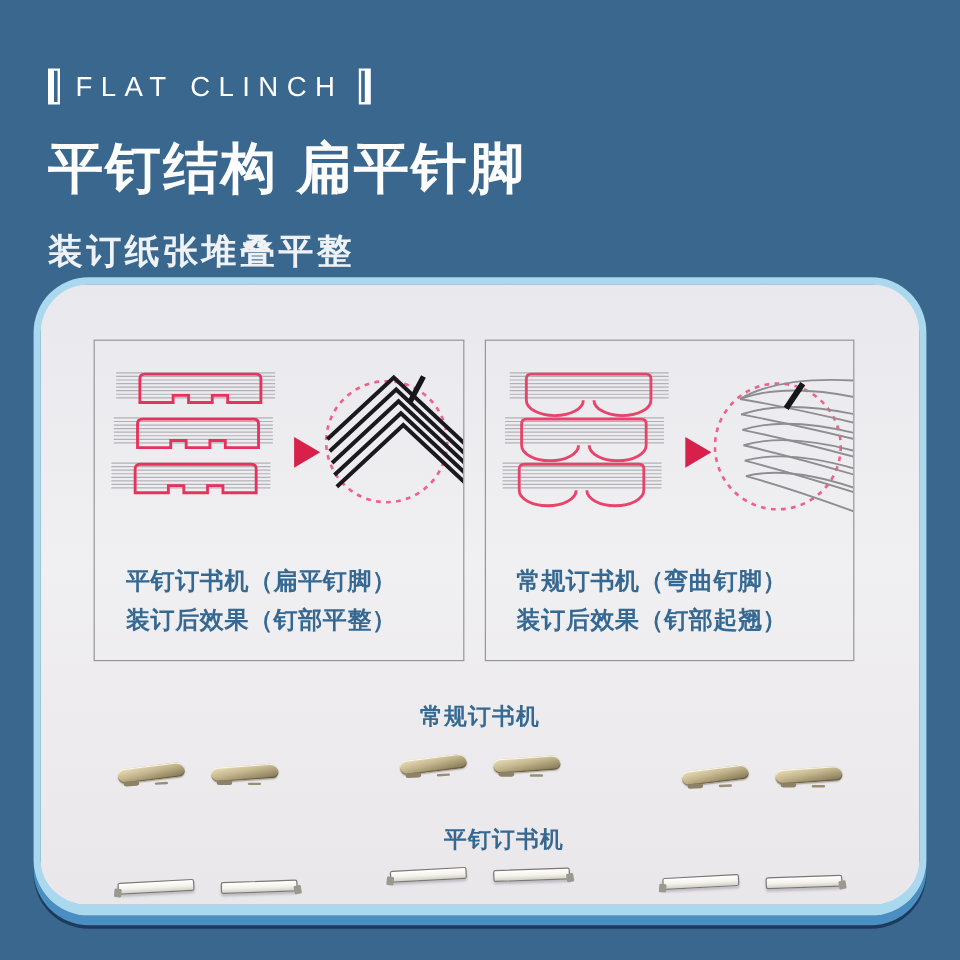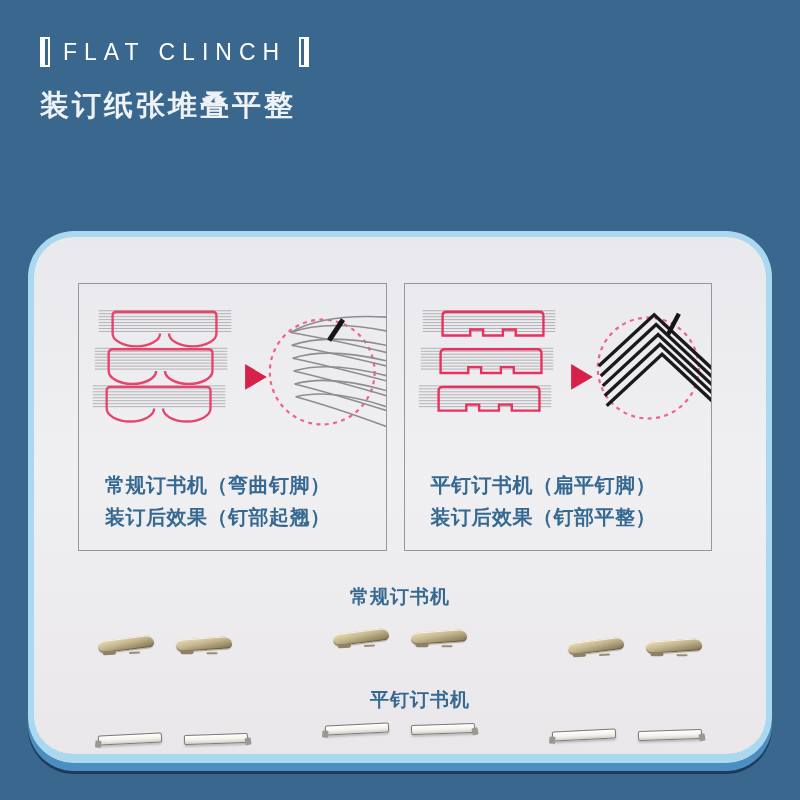--- a/index.html
+++ b/index.html
@@ -2,21 +2,21 @@
 <html><head>
 <meta charset="utf-8">
 <style>
   html,body{margin:0;padding:0;}
   body{
     width:800px;height:800px;position:relative;overflow:hidden;
     background:#3a678d;
     font-family:"Liberation Sans","DejaVu Sans",sans-serif;
   }
   
-  .header{position:absolute;left:40px;top:36px;color:#fff;}
+  .header{position:absolute;left:40px;top:56px;color:#fff;}
   .badge{display:flex;align-items:center;gap:13px;height:32px;}
   .bracket{width:10px;height:30px;box-sizing:border-box;border:2px solid #fff;}
   .bracket.left{border-left-width:5px;}
   .bracket.right{border-right-width:5px;}
   .badge-text{font-size:23px;letter-spacing:7px;font-weight:400;color:#fff;white-space:nowrap;}
   .title{margin-top:22px;font-size:46px;font-weight:bold;letter-spacing:2px;color:#fdfdfe;white-space:nowrap;}
   .subtitle{margin-top:18px;font-size:29px;font-weight:700;letter-spacing:3px;color:#eef2f6;white-space:nowrap;}
 
   
   .card{
@@ -67,26 +67,60 @@
 </style>
 </head>
 <body>
 
 <div class="header">
   <div class="badge">
     <span class="bracket left"></span>
     <span class="badge-text">FLAT CLINCH</span>
     <span class="bracket right"></span>
   </div>
+  <div class="title">平钉结构 扁平针脚</div>
   <div class="subtitle">装订纸张堆叠平整</div>
 </div>
 
 <div class="card">
 
   <div class="panels">
+
+    <div class="panel">
+      <svg viewBox="0 0 310 158">
+        <g transform="translate(2,12)">
+          <path d="M16 2h134M16 5h134M16 8h134M16 11h134M16 14h134M16 17h134M16 20h134M16 23h134" stroke="#b2b1b6" stroke-width="1" fill="none"></path>
+          <path d="M36 27 V7 Q36 3 40 3 H134 Q138 3 138 7 V27 H110 V21 H97 V27 H77 V21 H64 V27 Z" stroke="#e8315c" stroke-width="2.4" fill="none"></path>
+        </g>
+        <g transform="translate(0,50)">
+          <path d="M16 2h134M16 5h134M16 8h134M16 11h134M16 14h134M16 17h134M16 20h134M16 23h134" stroke="#b2b1b6" stroke-width="1" fill="none"></path>
+          <path d="M36 27 V7 Q36 3 40 3 H134 Q138 3 138 7 V27 H110 V21 H97 V27 H77 V21 H64 V27 Z" stroke="#e8315c" stroke-width="2.4" fill="none"></path>
+        </g>
+        <g transform="translate(-2,88)">
+          <path d="M16 2h134M16 5h134M16 8h134M16 11h134M16 14h134M16 17h134M16 20h134M16 23h134" stroke="#b2b1b6" stroke-width="1" fill="none"></path>
+          <path d="M36 27 V7 Q36 3 40 3 H134 Q138 3 138 7 V27 H110 V21 H97 V27 H77 V21 H64 V27 Z" stroke="#e8315c" stroke-width="2.4" fill="none"></path>
+        </g>
+        <path d="M168 68 L190 81 L168 94 Z" fill="#d7204a"></path>
+        <g>
+          <circle cx="246" cy="72" r="51" fill="none" stroke="#f0608a" stroke-width="2.2" stroke-dasharray="4 4.5"></circle>
+          <g stroke="#1a1a1e" stroke-width="3.4" fill="none">
+            <path d="M196 70 L252 18 L340 100"></path>
+            <path d="M198 80 L254 28 L342 110"></path>
+            <path d="M200 90 L256 38 L344 120"></path>
+            <path d="M202 100 L258 48 L346 130"></path>
+            <path d="M204 110 L260 58 L348 140"></path>
+          </g>
+          <path d="M266 38 L277 17" stroke="#16161a" stroke-width="4.5"></path>
+        </g>
+      </svg>
+      <div class="caption">
+        <div>平钉订书机（扁平钉脚）</div>
+        <div>装订后效果（钉部平整）</div>
+      </div>
+    </div>
 
     <div class="panel">
       <svg viewBox="0 0 310 158">
 
         <g transform="translate(4,12)">
           <path d="M16 2h134M16 5h134M16 8h134M16 11h134M16 14h134M16 17h134M16 20h134M16 23h134" stroke="#b2b1b6" stroke-width="1" fill="none"></path>
           <path d="M30 25 V7 Q30 3 34 3 H131 Q135 3 135 7 V25 M30 25 a24 13 0 0 0 48 0 M87 25 a24 13 0 0 0 48 0" stroke="#e8446b" stroke-width="2.4" fill="none"></path>
         </g>
         <g transform="translate(0,50)">
           <path d="M16 2h134M16 5h134M16 8h134M16 11h134M16 14h134M16 17h134M16 20h134M16 23h134" stroke="#b2b1b6" stroke-width="1" fill="none"></path>
@@ -107,53 +141,20 @@
             <path d="M217 75 Q261 62 338 88 M217 75 Q265 86 338 108"></path>
             <path d="M218 88 Q262 76 339 104 M218 88 Q266 100 339 124"></path>
             <path d="M219 101 Q263 90 340 122 M219 101 Q267 114 340 142"></path>
           </g>
           <path d="M253 44 L267 23" stroke="#16161a" stroke-width="5"></path>
         </g>
       </svg>
       <div class="caption">
         <div>常规订书机（弯曲钉脚）</div>
         <div>装订后效果（钉部起翘）</div>
-      </div>
-    </div>
-
-    <div class="panel">
-      <svg viewBox="0 0 310 158">
-        <g transform="translate(2,12)">
-          <path d="M16 2h134M16 5h134M16 8h134M16 11h134M16 14h134M16 17h134M16 20h134M16 23h134" stroke="#b2b1b6" stroke-width="1" fill="none"></path>
-          <path d="M36 27 V7 Q36 3 40 3 H134 Q138 3 138 7 V27 H110 V21 H97 V27 H77 V21 H64 V27 Z" stroke="#e8315c" stroke-width="2.4" fill="none"></path>
-        </g>
-        <g transform="translate(0,50)">
-          <path d="M16 2h134M16 5h134M16 8h134M16 11h134M16 14h134M16 17h134M16 20h134M16 23h134" stroke="#b2b1b6" stroke-width="1" fill="none"></path>
-          <path d="M36 27 V7 Q36 3 40 3 H134 Q138 3 138 7 V27 H110 V21 H97 V27 H77 V21 H64 V27 Z" stroke="#e8315c" stroke-width="2.4" fill="none"></path>
-        </g>
-        <g transform="translate(-2,88)">
-          <path d="M16 2h134M16 5h134M16 8h134M16 11h134M16 14h134M16 17h134M16 20h134M16 23h134" stroke="#b2b1b6" stroke-width="1" fill="none"></path>
-          <path d="M36 27 V7 Q36 3 40 3 H134 Q138 3 138 7 V27 H110 V21 H97 V27 H77 V21 H64 V27 Z" stroke="#e8315c" stroke-width="2.4" fill="none"></path>
-        </g>
-        <path d="M168 68 L190 81 L168 94 Z" fill="#d7204a"></path>
-        <g>
-          <circle cx="246" cy="72" r="51" fill="none" stroke="#f0608a" stroke-width="2.2" stroke-dasharray="4 4.5"></circle>
-          <g stroke="#1a1a1e" stroke-width="3.4" fill="none">
-            <path d="M196 70 L252 18 L340 100"></path>
-            <path d="M198 80 L254 28 L342 110"></path>
-            <path d="M200 90 L256 38 L344 120"></path>
-            <path d="M202 100 L258 48 L346 130"></path>
-            <path d="M204 110 L260 58 L348 140"></path>
-          </g>
-          <path d="M266 38 L277 17" stroke="#16161a" stroke-width="4.5"></path>
-        </g>
-      </svg>
-      <div class="caption">
-        <div>平钉订书机（扁平钉脚）</div>
-        <div>装订后效果（钉部平整）</div>
       </div>
     </div>
   </div>
 
   <div class="section-label">常规订书机</div>
   <div class="staple-row bent">
     <div class="pair">
       <div class="s-bent"></div>
       <div class="s-bent"></div>
     </div>

